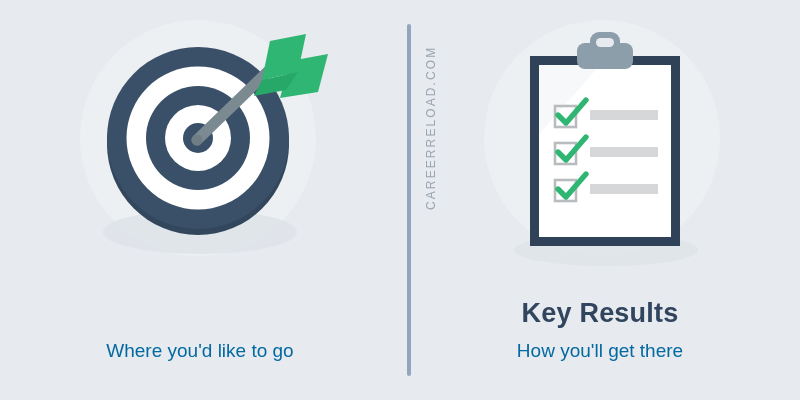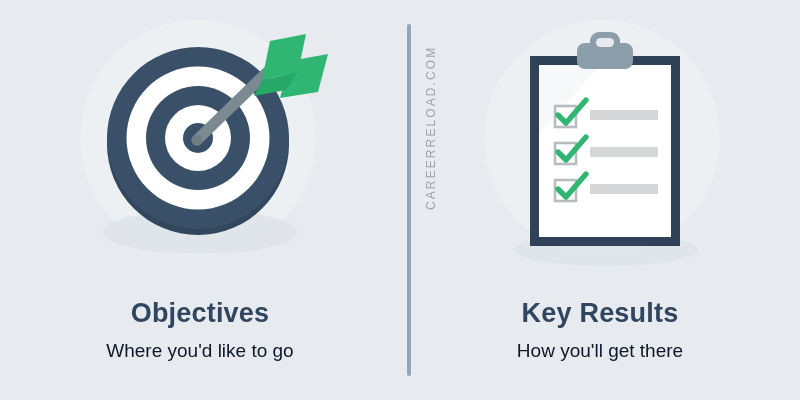--- a/index.html
+++ b/index.html
@@ -53,21 +53,21 @@
     font-size: 27px;
     font-weight: bold;
     color: #31465e;
     letter-spacing: 0.2px;
     line-height: 34px;
   }
   .caption-sub {
     top: 338px;
     font-size: 19px;
     font-weight: normal;
-    color: #0f172a;
+    color: #0369a1;
     line-height: 26px;
   }
 
   
   .divider {
     position: absolute;
     left: 407px;
     top: 24px;
     width: 4px;
     height: 352px;
@@ -128,21 +128,20 @@
         <line x1="197" y1="124" x2="286" y2="38" stroke="#7b8a91" stroke-width="11" stroke-linecap="round"></line>
 
         <circle cx="197" cy="124" r="5.5" fill="#6f7d84"></circle>
 
         <polygon points="270,25 306,18 298,56 262,64" fill="#2fb673"></polygon>
         <polygon points="290,45 328,38 318,76 280,82" fill="#2fb673"></polygon>
         <polygon points="262,64 298,56 286,74 254,80" fill="#27a869"></polygon>
       </svg>
     </div>
 
-    <div class="caption caption-title">Objectives</div>
     <div class="caption caption-sub">Where you'd like to go</div>
   </div>
 
   <div class="divider"></div>
   <div class="watermark">CAREERRELOAD.COM</div>
 
   <div class="panel panel-right">
 
     <div class="icon-wrap">
       <svg class="icon-svg" viewBox="0 0 400 260" aria-hidden="true">

